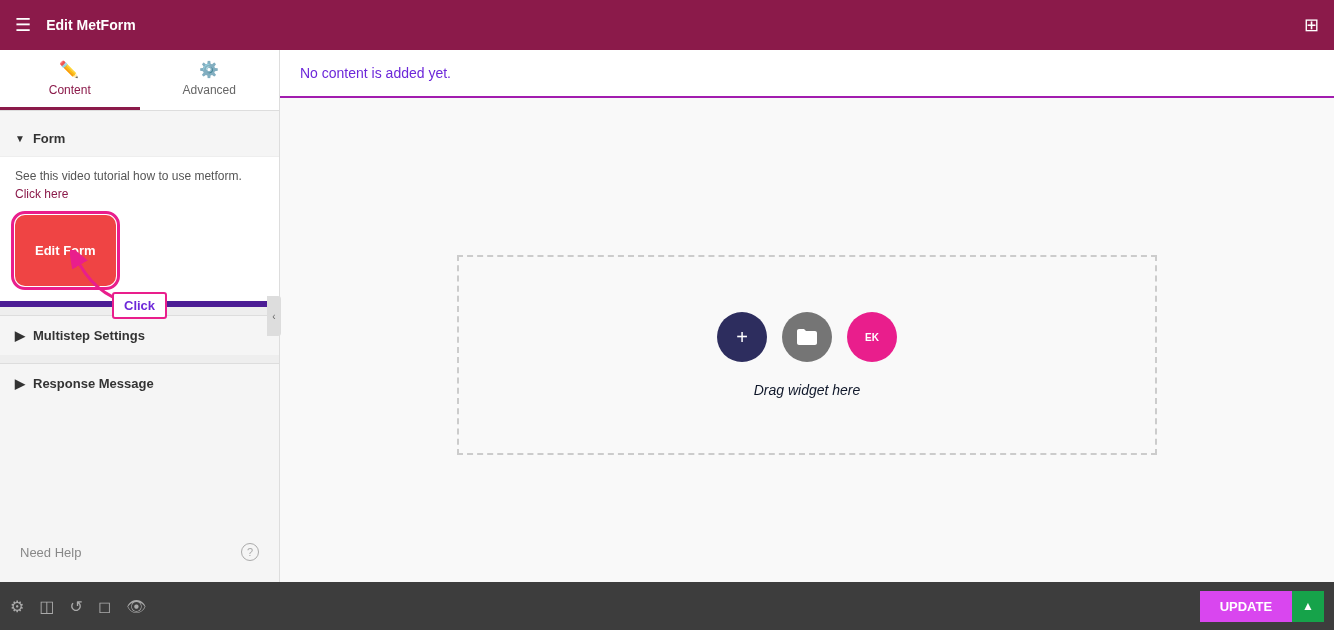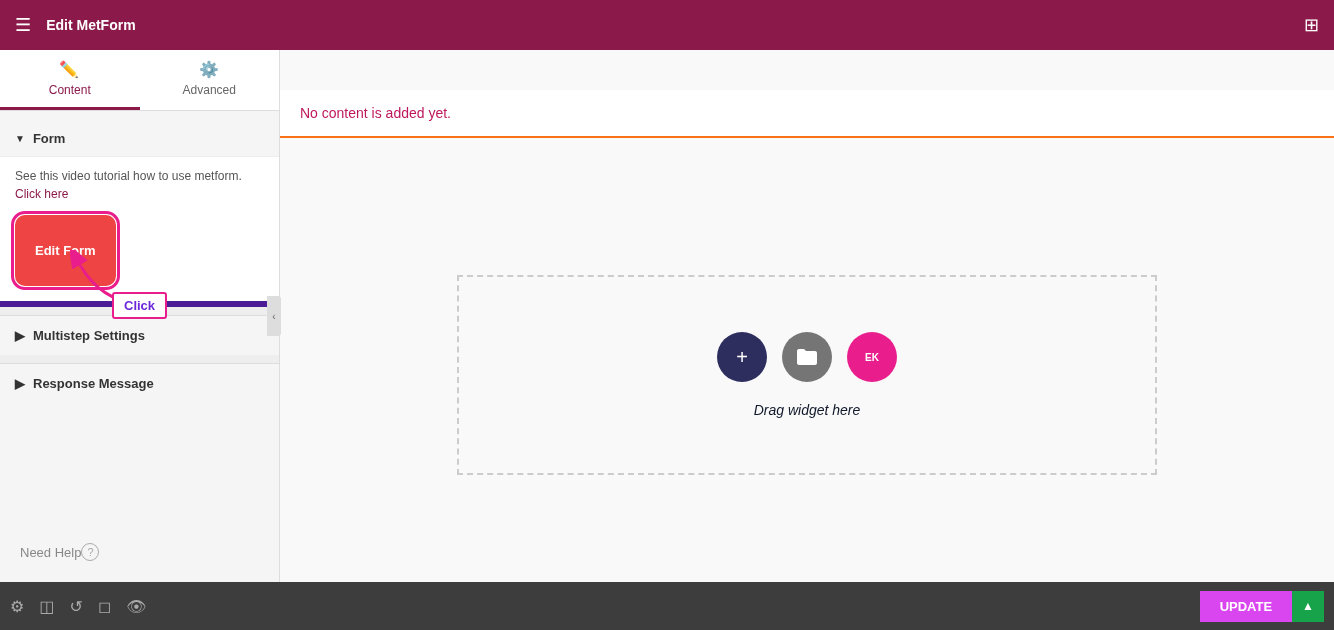--- a/index.html
+++ b/index.html
@@ -141,21 +141,21 @@
     }
 
     
     .need-help {
       padding: 20px;
       text-align: center;
       font-size: 13px;
       color: #888;
       display: flex;
       align-items: center;
-      justify-content: flex-start;
+      justify-content: space-between;
     }
     .help-icon {
       width: 18px;
       height: 18px;
       border-radius: 50%;
       border: 1px solid #aaa;
       display: inline-flex;
       align-items: center;
       justify-content: center;
       font-size: 11px;
@@ -202,25 +202,24 @@
     
     .canvas-area {
       flex: 1;
       background: #f9f9f9;
       display: flex;
       flex-direction: column;
       overflow: hidden;
     }
     .canvas-notice {
       background: white;
-      border-bottom: 2px solid #f97316;
+      border-bottom: 2px solid #a21caf;
       padding: 15px 20px;
       font-size: 14px;
-      color: #be185d;
-      margin-top: 40px;
+      color: #6d28d9;
     }
     .canvas-content {
       flex: 1;
       display: flex;
       align-items: center;
       justify-content: center;
     }
     .drop-zone {
       border: 2px dashed #ccc;
       width: 700px;

